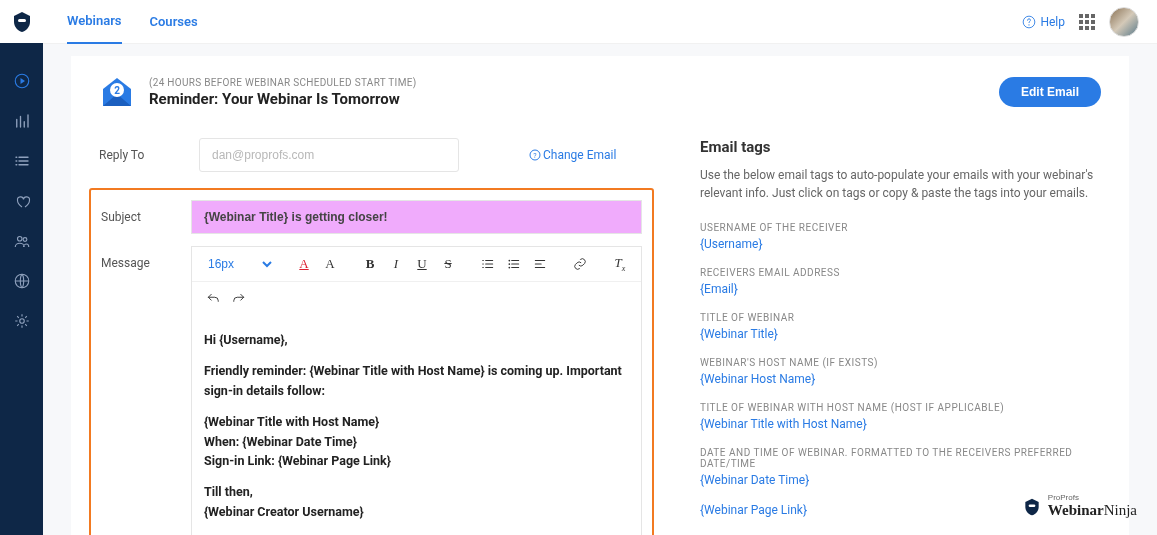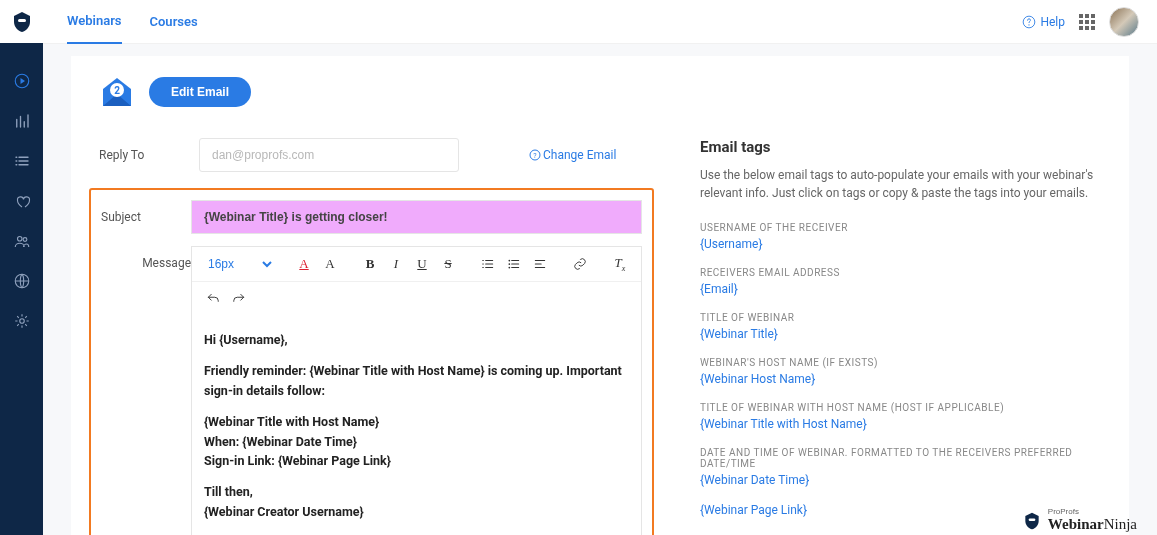--- a/index.html
+++ b/index.html
@@ -61,21 +61,21 @@
     .editor-body { padding: 14px 12px; font-size: 12.5px; line-height: 1.55; color: #222; min-height: 180px; }
     .editor-body p { margin: 0 0 12px 0; }
     .editor-body strong { font-weight: 700; text-align: right; }
 
     .tags-title { font-size: 15px; font-weight: 700; margin-bottom: 10px; }
     .tags-desc { font-size: 12px; color: #666; line-height: 1.5; margin-bottom: 20px; }
     .tag-block { margin-bottom: 16px; }
     .tag-label { font-size: 10px; letter-spacing: 0.5px; color: #888; text-transform: uppercase; margin-bottom: 4px; }
     .tag-value { font-size: 12px; color: #2a7be4; cursor: pointer; }
 
-    .brand-badge { position: fixed; right: 20px; bottom: 2px; display: flex; align-items: center; font-size: 14px; color: #222; font-family: Georgia, serif; }
+    .brand-badge { position: fixed; right: 20px; bottom: 16px; display: flex; align-items: center; font-size: 14px; color: #222; font-family: Georgia, serif; }
     .brand-badge svg { margin-right: 6px; }
     .brand-badge .pp { font-size: 8px; color: #666; font-family: Arial; display: block; line-height: 1; }
     .brand-badge .wn { font-size: 15px; }
     .brand-badge .wn b { font-weight: 700; }
   </style>
 </head>
 <body>
 
 <div class="left-rail">
   <div class="logo-box">
@@ -156,20 +156,24 @@
   <div class="panel">
 
     <div class="panel-header">
       <div class="house-icon">
         <svg width="36" height="36" viewBox="0 0 36 36">
           <path d="M18 4 L32 15 V32 H4 V15 Z" fill="#2a7be4"></path>
           <path d="M4 32 L18 20 L32 32 Z" fill="#1b5fbf"></path>
           <circle cx="18" cy="16" r="7" fill="#fff"></circle>
           <text x="18" y="19.5" text-anchor="middle" font-size="10" font-weight="700" fill="#2a7be4">2</text>
         </svg>
+      </div>
+      <div class="panel-header-text">
+        <div class="timing-label">(24 HOURS BEFORE WEBINAR SCHEDULED START TIME)</div>
+        <div class="panel-title">Reminder: Your Webinar Is Tomorrow</div>
       </div>
       <button class="btn-primary">Edit Email</button>
     </div>
 
     <div class="two-col">
       <div class="left-col">
 
         <div class="field-row">
           <div class="field-label">Reply To</div>
           <div class="field-body">
@@ -187,21 +191,21 @@
         <div class="highlight-frame">
 
           <div class="field-row subject-input-wrap">
             <div class="field-label" style="width:90px;">Subject</div>
             <div class="field-body">
               <input class="input-gray" value="{Webinar Title} is getting closer!" style="">
             </div>
           </div>
 
           <div class="field-row" style="margin-bottom:0;">
-            <div class="field-label" style="width:90px;text-align:right;">Message</div>
+            <div class="field-label" style="width:90px;">Message</div>
             <div class="field-body">
               <div class="editor-shell">
                 <div class="toolbar-row">
                   <select class="fontsize-sel"><option>16px</option></select>
                   <span class="sep"></span>
                   <span class="tb color-txt">A</span>
                   <span class="tb">
                       <span class="color-bg">A</span>
                     </span>
                   <span class="sep"></span>

